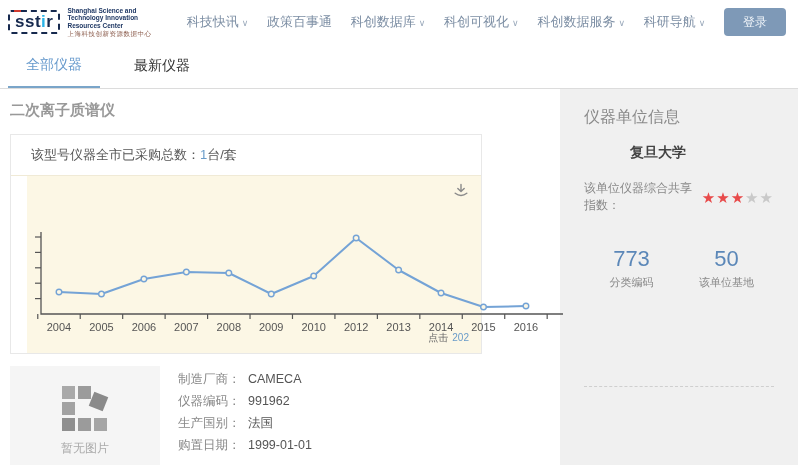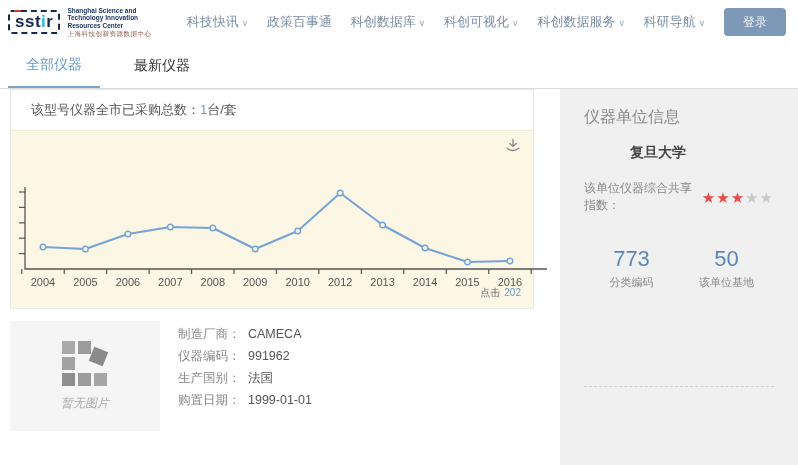--- a/index.html
+++ b/index.html
@@ -30,37 +30,37 @@
   .tab.active { color:#6699cc; border-bottom:2px solid #7aa5c9; }
 
   
   .content { display:flex; height:376px; }
   .main { width:560px; background:#fff; }
   .sidebar { flex:1; background:#f0f0f0; padding:18px 24px 0; }
 
   .page-title { font-size:15px; color:#999; margin:12px 0 14px 10px; }
 
   
-  .chart-card { margin-left:10px; width:524px; border:1px solid #e8e8e8; }
+  .chart-card { margin-left:10px; width:472px; border:1px solid #e8e8e8; }
   .chart-head { padding:11px 20px; font-size:13px; color:#555; background:#fff;
     border-bottom:1px solid #f0ead6; }
   .chart-head .num { color:#6a9cc9; }
-  .chart-area { position:relative; height:177px; background:#fcf7e5; }
+  .chart-area { position:relative; height:177px; background:#fcf7e5;margin-left:16px; }
   .dl-icon { position:absolute; top:7px; right:12px; cursor:pointer; }
   .clicks { position:absolute; right:12px; bottom:8px; font-size:10px; color:#666; }
   .clicks .val { color:#6a9cc9; margin-left:4px; }
   #chart-svg { position:absolute; left:0; top:18px; }
 
   
   .details { display:flex; margin:12px 0 0 10px; gap:18px; }
   .noimg { width:150px; height:110px; background:#f5f5f5; display:flex; flex-direction:column;
     align-items:center; justify-content:center; gap:8px; }
   .sq-grid { position:relative; width:46px; height:46px; }
   .sq { position:absolute; width:13px; height:13px; }
-  .noimg-label { font-size:12px; color:#aaa;font-style:italic; }
+  .noimg-label { font-size:12px; color:#aaa; }
   .detail-rows { padding-top:2px; }
   .detail-row { font-size:12.5px; line-height:22px; display:flex; }
   .detail-row .lbl { color:#888; width:70px; }
   .detail-row .val { color:#555; }
 
   
   .sb-title { font-size:16px; color:#8a8a8a; font-weight:normal;font-family:Liberation Serif, serif; }
   .sb-org { font-size:14px; font-weight:bold; color:#444; margin-top:16px;margin-left:46px; }
   .sb-share { margin-top:18px; font-size:12px; color:#888; display:flex; align-items:center; }
   .stars { font-size:15px; letter-spacing:1px; margin-left:2px; line-height:1; }
@@ -98,20 +98,21 @@
 </header>
 
 <div class="tabbar">
   <div class="tab active">全部仪器</div>
   <div class="tab">最新仪器</div>
 </div>
 
 <div class="content">
 
   <div class="main">
+    <h2 class="page-title">二次离子质谱仪</h2>
 
     <div class="chart-card">
       <div class="chart-head">
         <span>该型号仪器全市已采购总数：</span><span class="num">1</span><span>台/套</span>
       </div>
       <div class="chart-area">
         <span class="dl-icon">
           <svg width="16" height="15" viewBox="0 0 16 15">
             <path d="M8 1.5 V8 M4.8 5.4 L8 8.6 L11.2 5.4" stroke="#8a8a8a" stroke-width="1.4" fill="none" stroke-linecap="round" stroke-linejoin="round"></path>
             <path d="M2.2 10.2 Q8 14.8 13.8 10.2" stroke="#8a8a8a" stroke-width="1.4" fill="none" stroke-linecap="round"></path>

